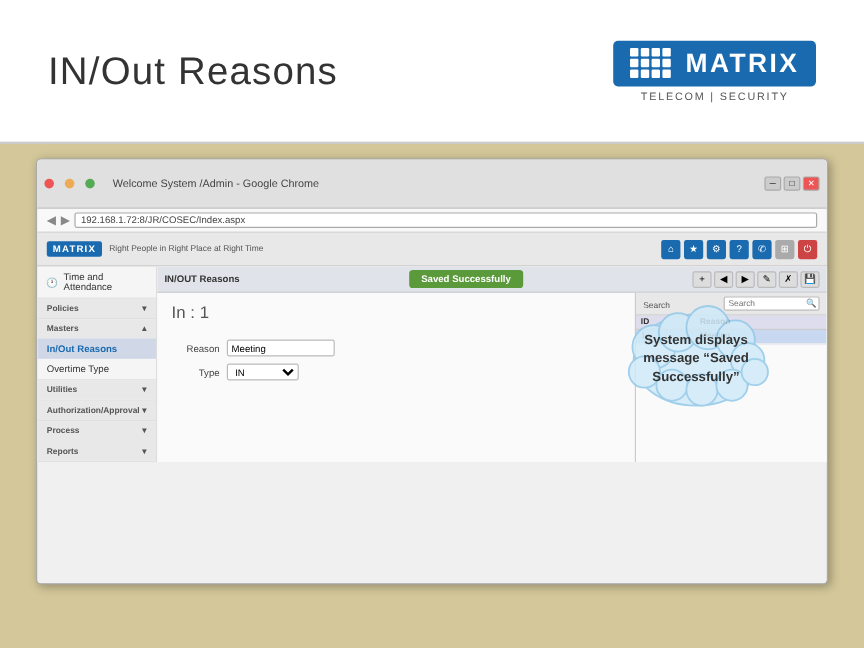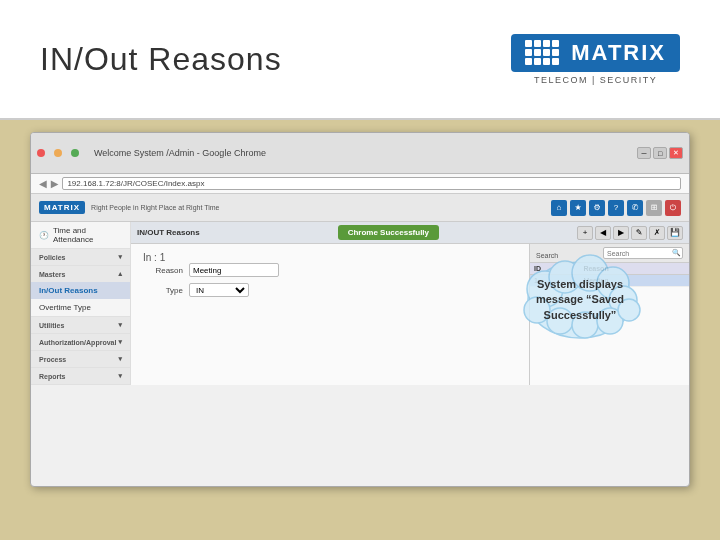--- a/index.html
+++ b/index.html
@@ -324,23 +324,23 @@
       border: 1px solid #bbb;
       background: white;
       border-radius: 2px;
       height: 14px;
       width: 60px;
       font-size: 8px;
       padding: 0 2px;
     }
 
     .form-id-row {
-      font-size: 10px;
+      font-size: 14px;
       color: #555;
-      margin-bottom: 0;
+      margin-bottom: 15px;
     }
 
     
     .right-panel {
       width: 160px;
       border-left: 1px solid #ccc;
       background: #fafafa;
       font-size: 8px;
     }
 
@@ -548,21 +548,21 @@
           <span>Reports</span>
           <span>▾</span>
         </div>
       </div>
     </div>
 
     <div class="content-area">
 
       <div class="content-toolbar">
         <span class="toolbar-title">IN/OUT Reasons</span>
-        <div class="success-toast">Chrome Successfully</div>
+        <div class="success-toast">Saved Successfully</div>
         <div class="toolbar-buttons">
           <div class="tb-btn">+</div>
           <div class="tb-btn">◀</div>
           <div class="tb-btn">▶</div>
           <div class="tb-btn">✎</div>
           <div class="tb-btn">✗</div>
           <div class="tb-btn">💾</div>
         </div>
       </div>
 

